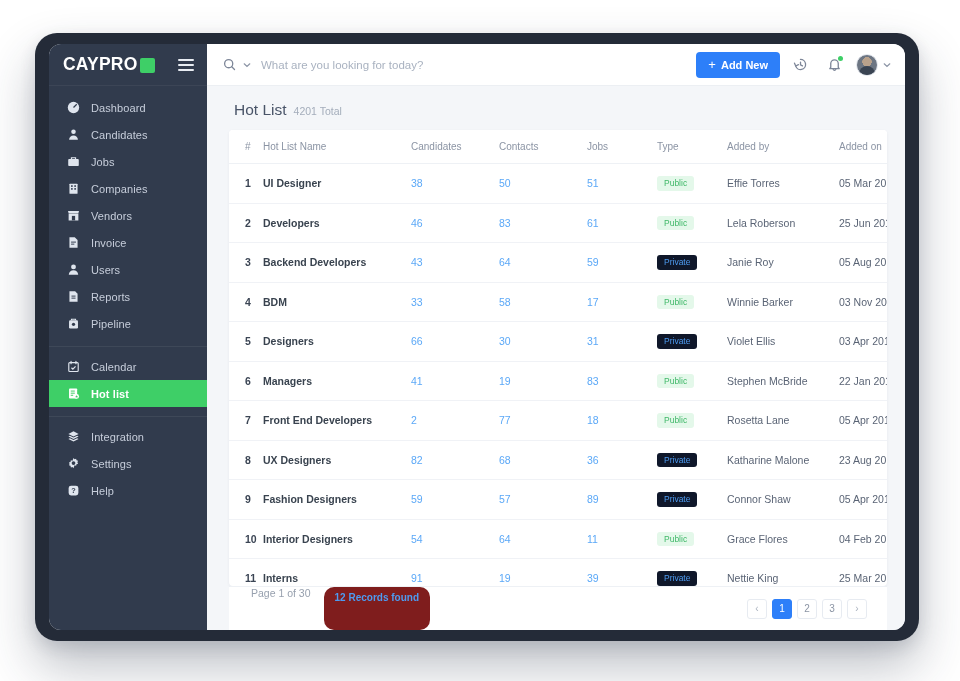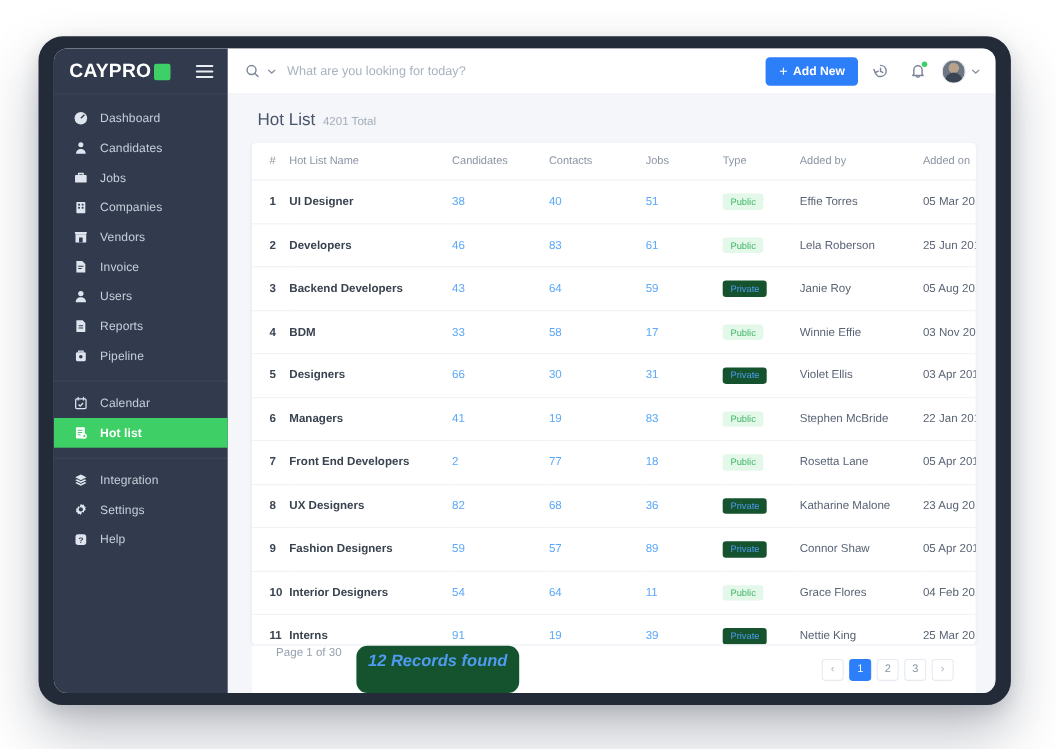--- a/index.html
+++ b/index.html
@@ -160,33 +160,33 @@
   .c-by    { width: 112px; }
   .c-on    { width: 102px; }
   td.c-num { color: #3b4554; font-weight: bold; font-size: 10.5px; }
   td.c-name { color: #39434f; font-weight: bold; }
   .link-num { color: #5ba8f7; cursor: pointer; }
   .badge {
     display: inline-block; padding: 3px 7px; border-radius: 3px;
     font-size: 8.5px; line-height: 1;
   }
   .badge.public  { background: #e4f8ea; color: #40b869; }
-  .badge.private { background: #14532d; color: #4e9bf0; }
+  .badge.private { background: #0f172a; color: #4e9bf0; }
 
   
   #footer {
     height: 44px; flex: 0 0 44px; background: #ffffff;
     display: flex; padding: 0 20px 0 22px;
     border-top: 1px solid #eef1f5;
   }
   #page-indicator { font-size: 10.5px; color: #97a0ae; }
   #records-pill {
-    margin-left: 13px; background: #14532d; color: #4e9bf0;
-    font-size: 15px; font-weight: bold;
-    padding: 5px 11px; border-radius: 10px; font-style: italic;
+    margin-left: 13px; background: #7f1d1d; color: #4e9bf0;
+    font-size: 10px; font-weight: bold;
+    padding: 5px 11px; border-radius: 10px;
   }
   #pager { margin-left: auto; display: flex; align-items: center; gap: 5px; }
   .pg {
     min-width: 20px; height: 20px; border-radius: 3px;
     border: 1px solid #e7ebf1; background: #ffffff; color: #8b94a4;
     font-family: "Liberation Sans", sans-serif; font-size: 10px;
     display: flex; align-items: center; justify-content: center;
     cursor: pointer; padding: 0 5px;
   }
   .pg.active { background: #2d7ff9; border-color: #2d7ff9; color: #ffffff; }
@@ -424,21 +424,21 @@
                 <th class="c-by">Added by</th>
                 <th class="c-on">Added on</th>
 
               </tr>
             </thead>
             <tbody id="table-body">
                 <tr>
                   <td class="c-num">1</td>
                   <td class="c-name">UI Designer</td>
                   <td class="c-cand"><span class="link-num">38</span></td>
-                  <td class="c-cont"><span class="link-num">40</span></td>
+                  <td class="c-cont"><span class="link-num">50</span></td>
                   <td class="c-jobs"><span class="link-num">51</span></td>
                   <td class="c-type"><span class="badge public">Public</span></td>
                   <td class="c-by">Effie Torres</td>
                   <td class="c-on">05 Mar 2017</td>
                 </tr>
                 <tr>
                   <td class="c-num">2</td>
                   <td class="c-name">Developers</td>
                   <td class="c-cand"><span class="link-num">46</span></td>
                   <td class="c-cont"><span class="link-num">83</span></td>
@@ -457,21 +457,21 @@
                   <td class="c-by">Janie Roy</td>
                   <td class="c-on">05 Aug 2017</td>
                 </tr>
                 <tr>
                   <td class="c-num">4</td>
                   <td class="c-name">BDM</td>
                   <td class="c-cand"><span class="link-num">33</span></td>
                   <td class="c-cont"><span class="link-num">58</span></td>
                   <td class="c-jobs"><span class="link-num">17</span></td>
                   <td class="c-type"><span class="badge public">Public</span></td>
-                  <td class="c-by">Winnie Effie</td>
+                  <td class="c-by">Winnie Barker</td>
                   <td class="c-on">03 Nov 2017</td>
                 </tr>
                 <tr>
                   <td class="c-num">5</td>
                   <td class="c-name">Designers</td>
                   <td class="c-cand"><span class="link-num">66</span></td>
                   <td class="c-cont"><span class="link-num">30</span></td>
                   <td class="c-jobs"><span class="link-num">31</span></td>
                   <td class="c-type"><span class="badge private">Private</span></td>
                   <td class="c-by">Violet Ellis</td>

